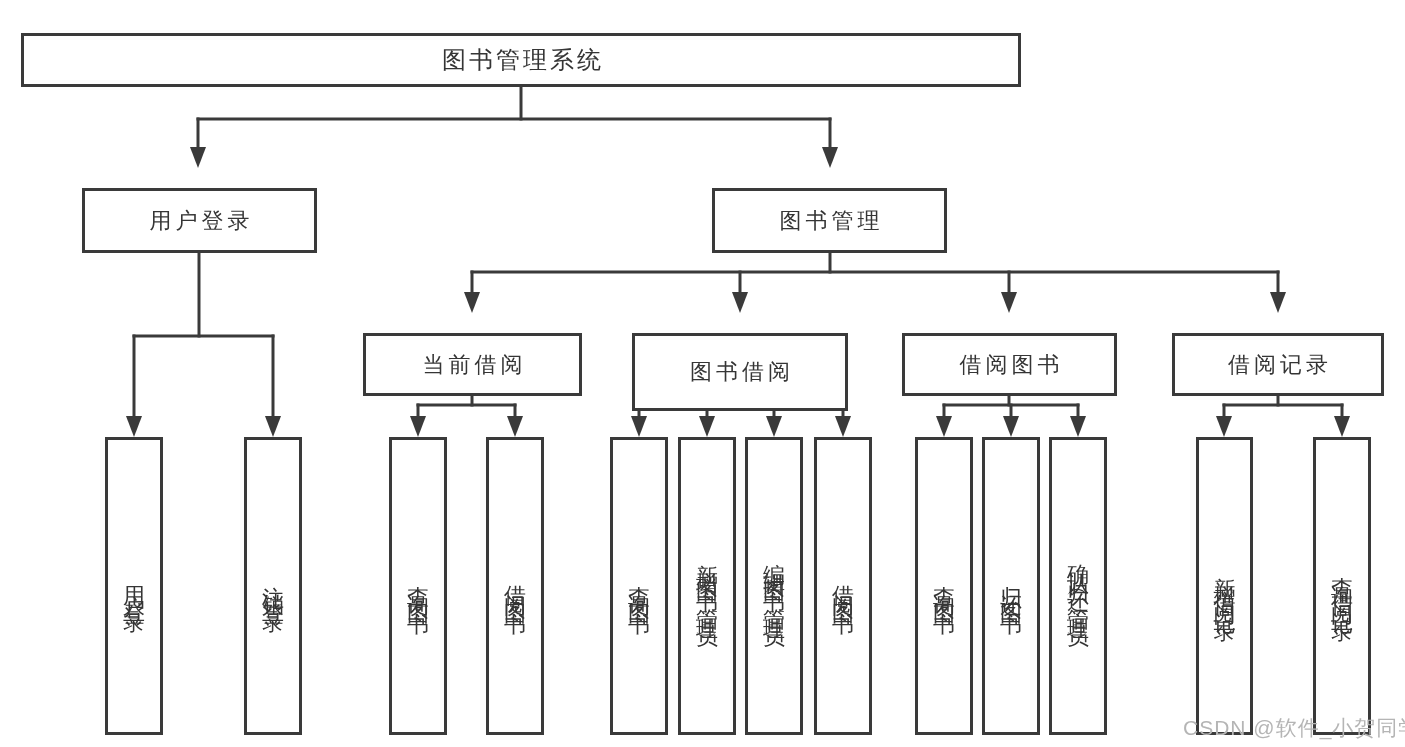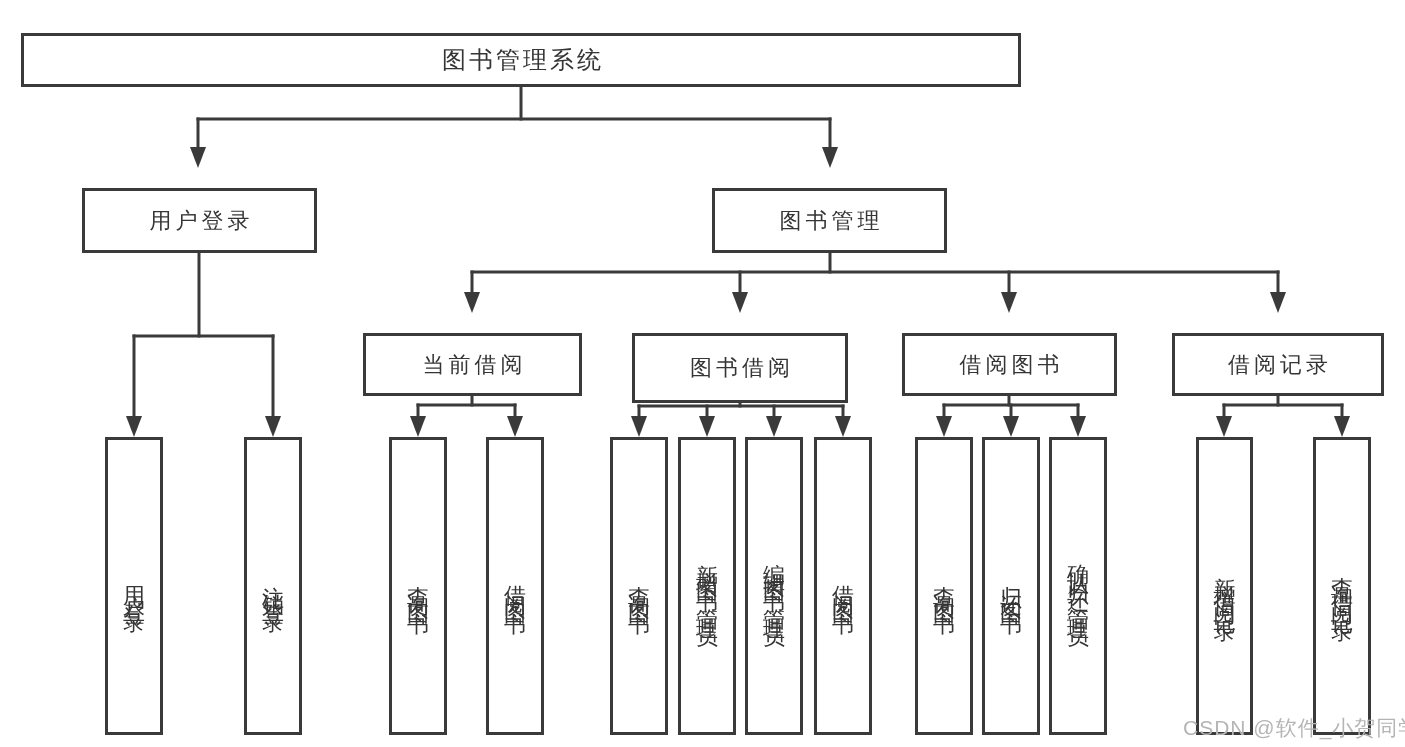--- a/index.html
+++ b/index.html
@@ -121,21 +121,21 @@
     <polygon points="1216,416 1232,416 1224,437"></polygon>
     <polygon points="1334,416 1350,416 1342,437"></polygon>
   </svg>
 
   <div class="node hbox rootbox" style="left:21px;top:13px;width:1000px;height:54px;">图书管理系统</div>
 
   <div class="node hbox" style="left:82px;top:168px;width:235px;height:65px;">用户登录</div>
   <div class="node hbox" style="left:712px;top:168px;width:235px;height:65px;">图书管理</div>
 
   <div class="node hbox" style="left:363px;top:313px;width:219px;height:63px;">当前借阅</div>
-  <div class="node hbox" style="left:632px;top:313px;width:216px;height:70px;font-family:Liberation Mono, monospace;">图书借阅</div>
+  <div class="node hbox" style="left:632px;top:313px;width:216px;height:78px;font-family:Liberation Mono, monospace;">图书借阅</div>
   <div class="node hbox" style="left:902px;top:313px;width:215px;height:63px;">借阅图书</div>
   <div class="node hbox" style="left:1172px;top:313px;width:212px;height:63px;">借阅记录</div>
 
   <div class="node vbox" style="left:105px;top:437px;width:58px;height:298px;">用户登录</div>
   <div class="node vbox" style="left:244px;top:437px;width:58px;height:298px;">注销登录</div>
 
   <div class="node vbox" style="left:389px;top:437px;width:58px;height:298px;">查询图书</div>
   <div class="node vbox" style="left:486px;top:437px;width:58px;height:298px;">借阅图书</div>
 
   <div class="node vbox" style="left:610px;top:437px;width:58px;height:298px;">查询图书</div>

